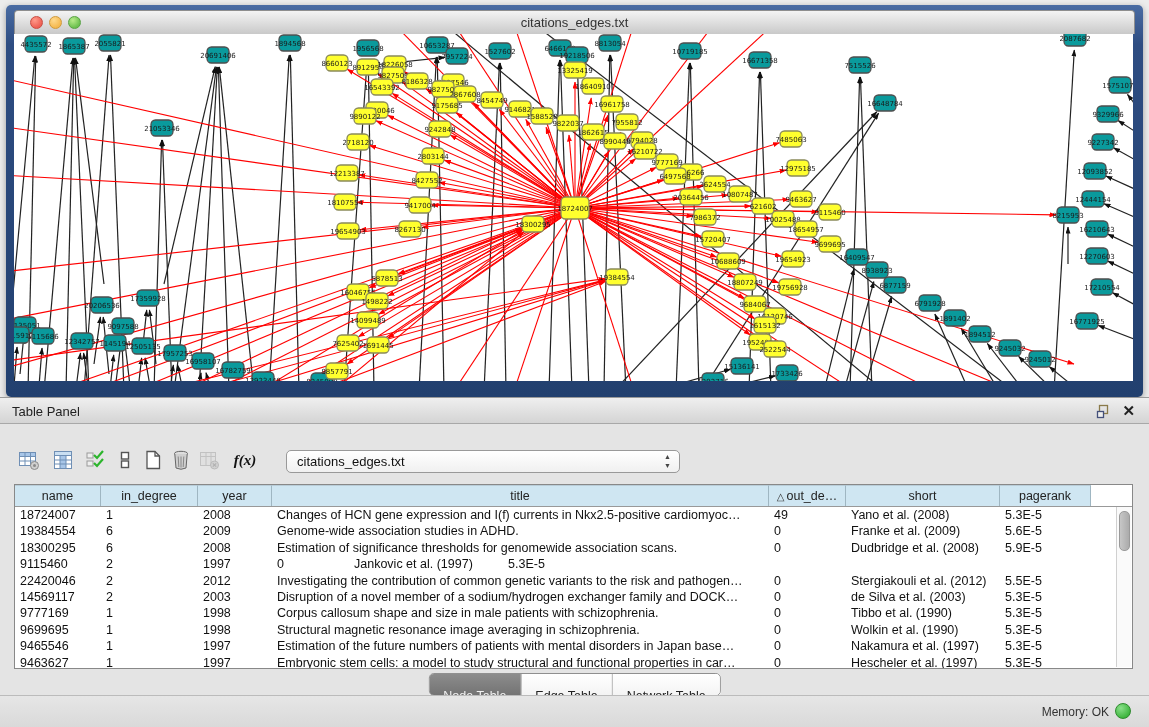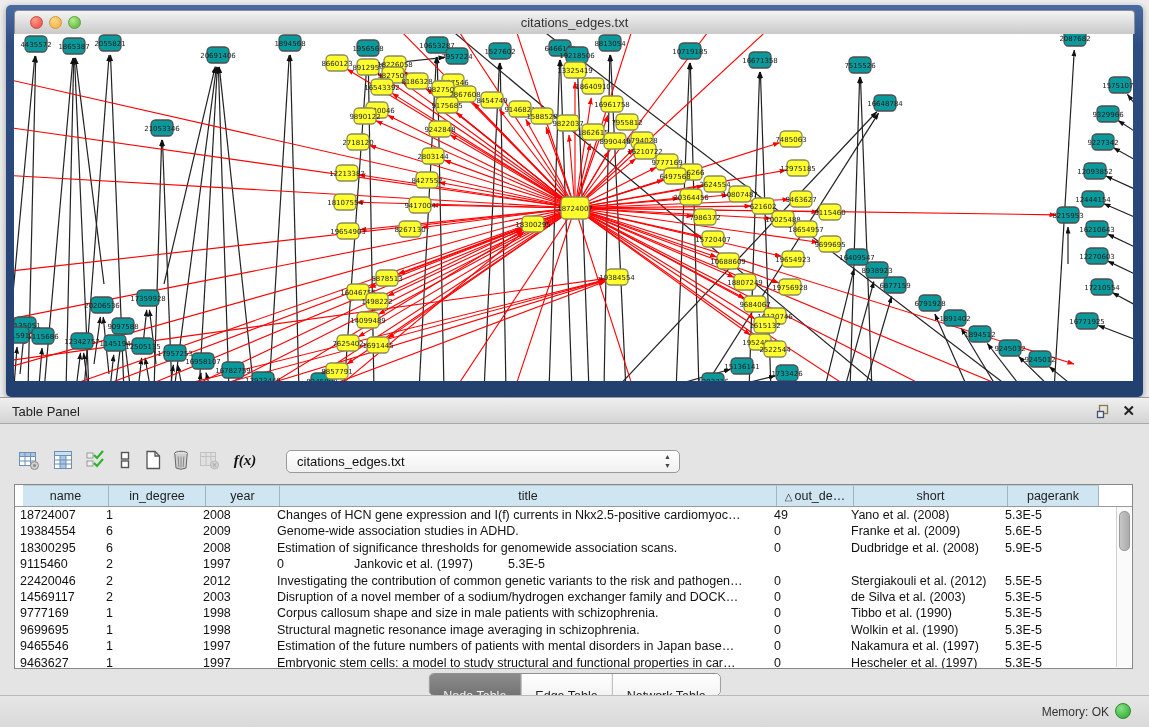--- a/index.html
+++ b/index.html
@@ -31,21 +31,21 @@
   
   .toolbar{position:absolute;left:0;top:445px;height:32px;width:1149px;padding-left:12px;}
   .tb-btn{position:absolute;top:2px;width:26px;height:26px;border:none;background:transparent;padding:2px;cursor:pointer;}
   .tb-btn svg{display:block;}
   .fx{font-family:"Liberation Serif",serif;font-style:italic;font-weight:bold;font-size:15px;color:#111;}
   .dropdown{position:absolute;left:286px;top:450px;width:394px;height:23px;box-sizing:border-box;background:linear-gradient(180deg,#ffffff,#f0f0f0);
     border:1px solid #999;border-radius:5px;font-size:13px;color:#111;line-height:21px;padding-left:10px;cursor:pointer;}
   .dd-arrows{position:absolute;right:8px;top:1px;font-size:7px;line-height:9px;color:#444;text-align:center;}
   
   .tbl{position:absolute;left:14px;top:484px;width:1119px;height:185px;background:#fff;border:1px solid #888;box-sizing:border-box;overflow:hidden;}
-  .thead{display:flex;height:21px;border-bottom:1px solid #999;background:#fff;padding-left:8px;}
+  .thead{display:flex;height:21px;border-bottom:1px solid #999;background:#fff;}
   .th{box-sizing:border-box;background:#cfe6f2;border-right:1px solid #9fb6c2;border-top:1px solid #b9cdd8;
       font-size:12.5px;color:#222;text-align:center;line-height:20px;overflow:hidden;white-space:nowrap;cursor:pointer;}
   .sort-tri{font-size:10px;margin-right:2px;color:#333;}
   .trow{display:flex;height:16.4px;cursor:default;}
   .td{box-sizing:border-box;font-size:12.5px;color:#111;line-height:16px;padding-left:5px;overflow:hidden;white-space:nowrap;}
   .vscroll{position:absolute;right:1px;top:22px;bottom:1px;width:14px;background:#fafafa;border-left:1px solid #d0d0d0;}
   .vthumb{position:absolute;left:2px;top:4px;width:9px;height:38px;border-radius:5px;background:linear-gradient(90deg,#c7c7c7,#ababab);border:1px solid #9a9a9a;cursor:pointer;}
   
   .tabs{position:absolute;left:50%;top:673px;transform:translateX(-50%);display:flex;height:21px;
     border:1px solid #8f8f8f;border-radius:5px;overflow:hidden;background:#fff;box-shadow:0 1px 0 rgba(255,255,255,.7);}

